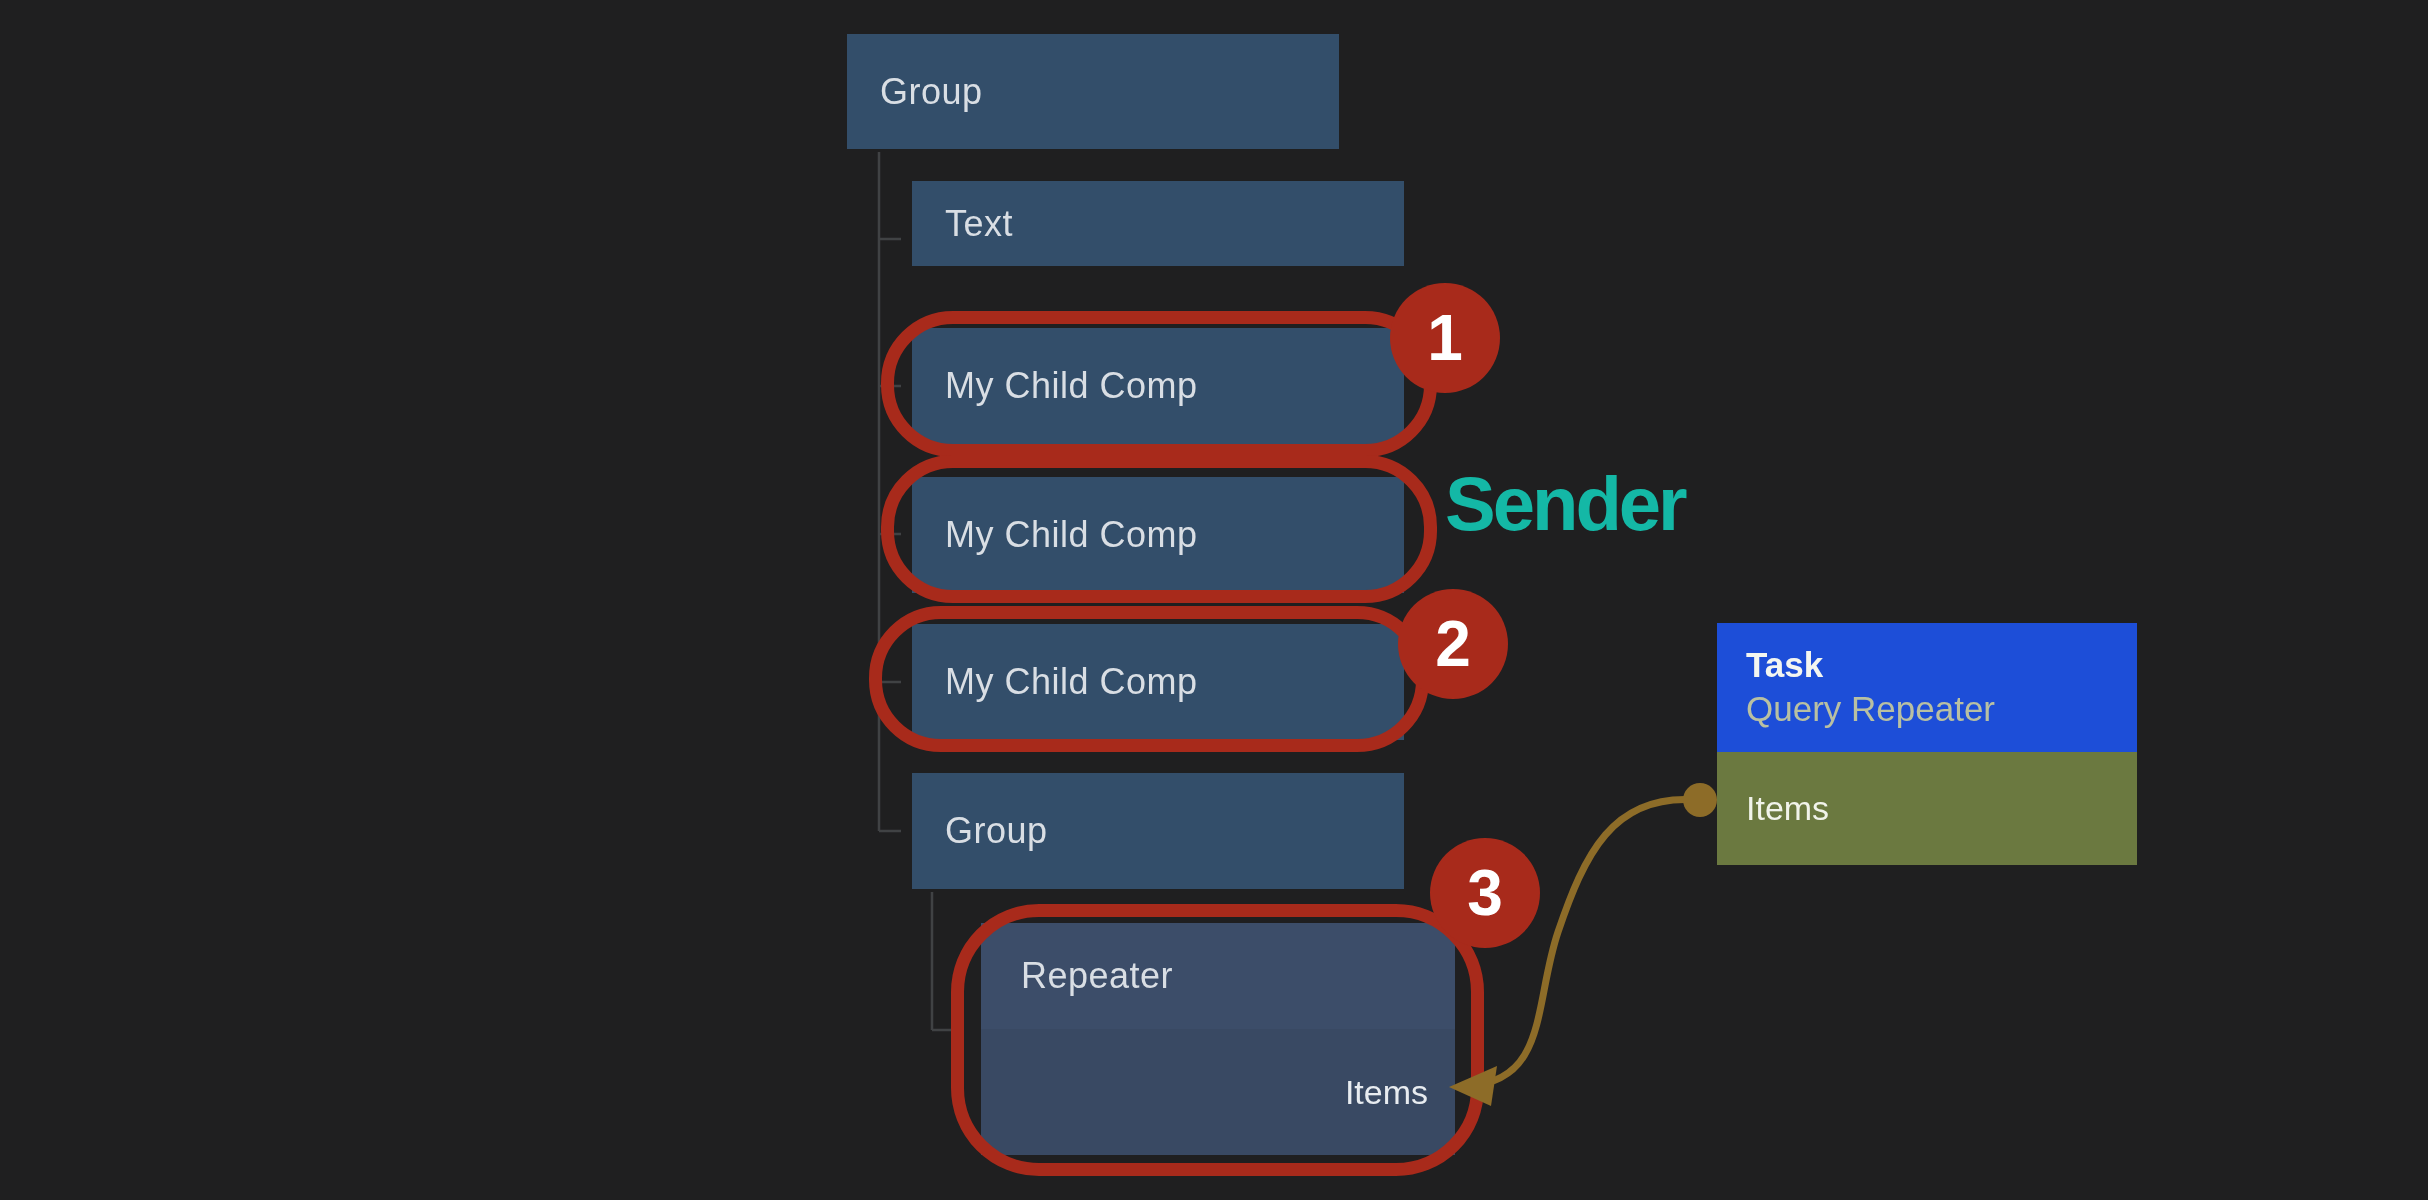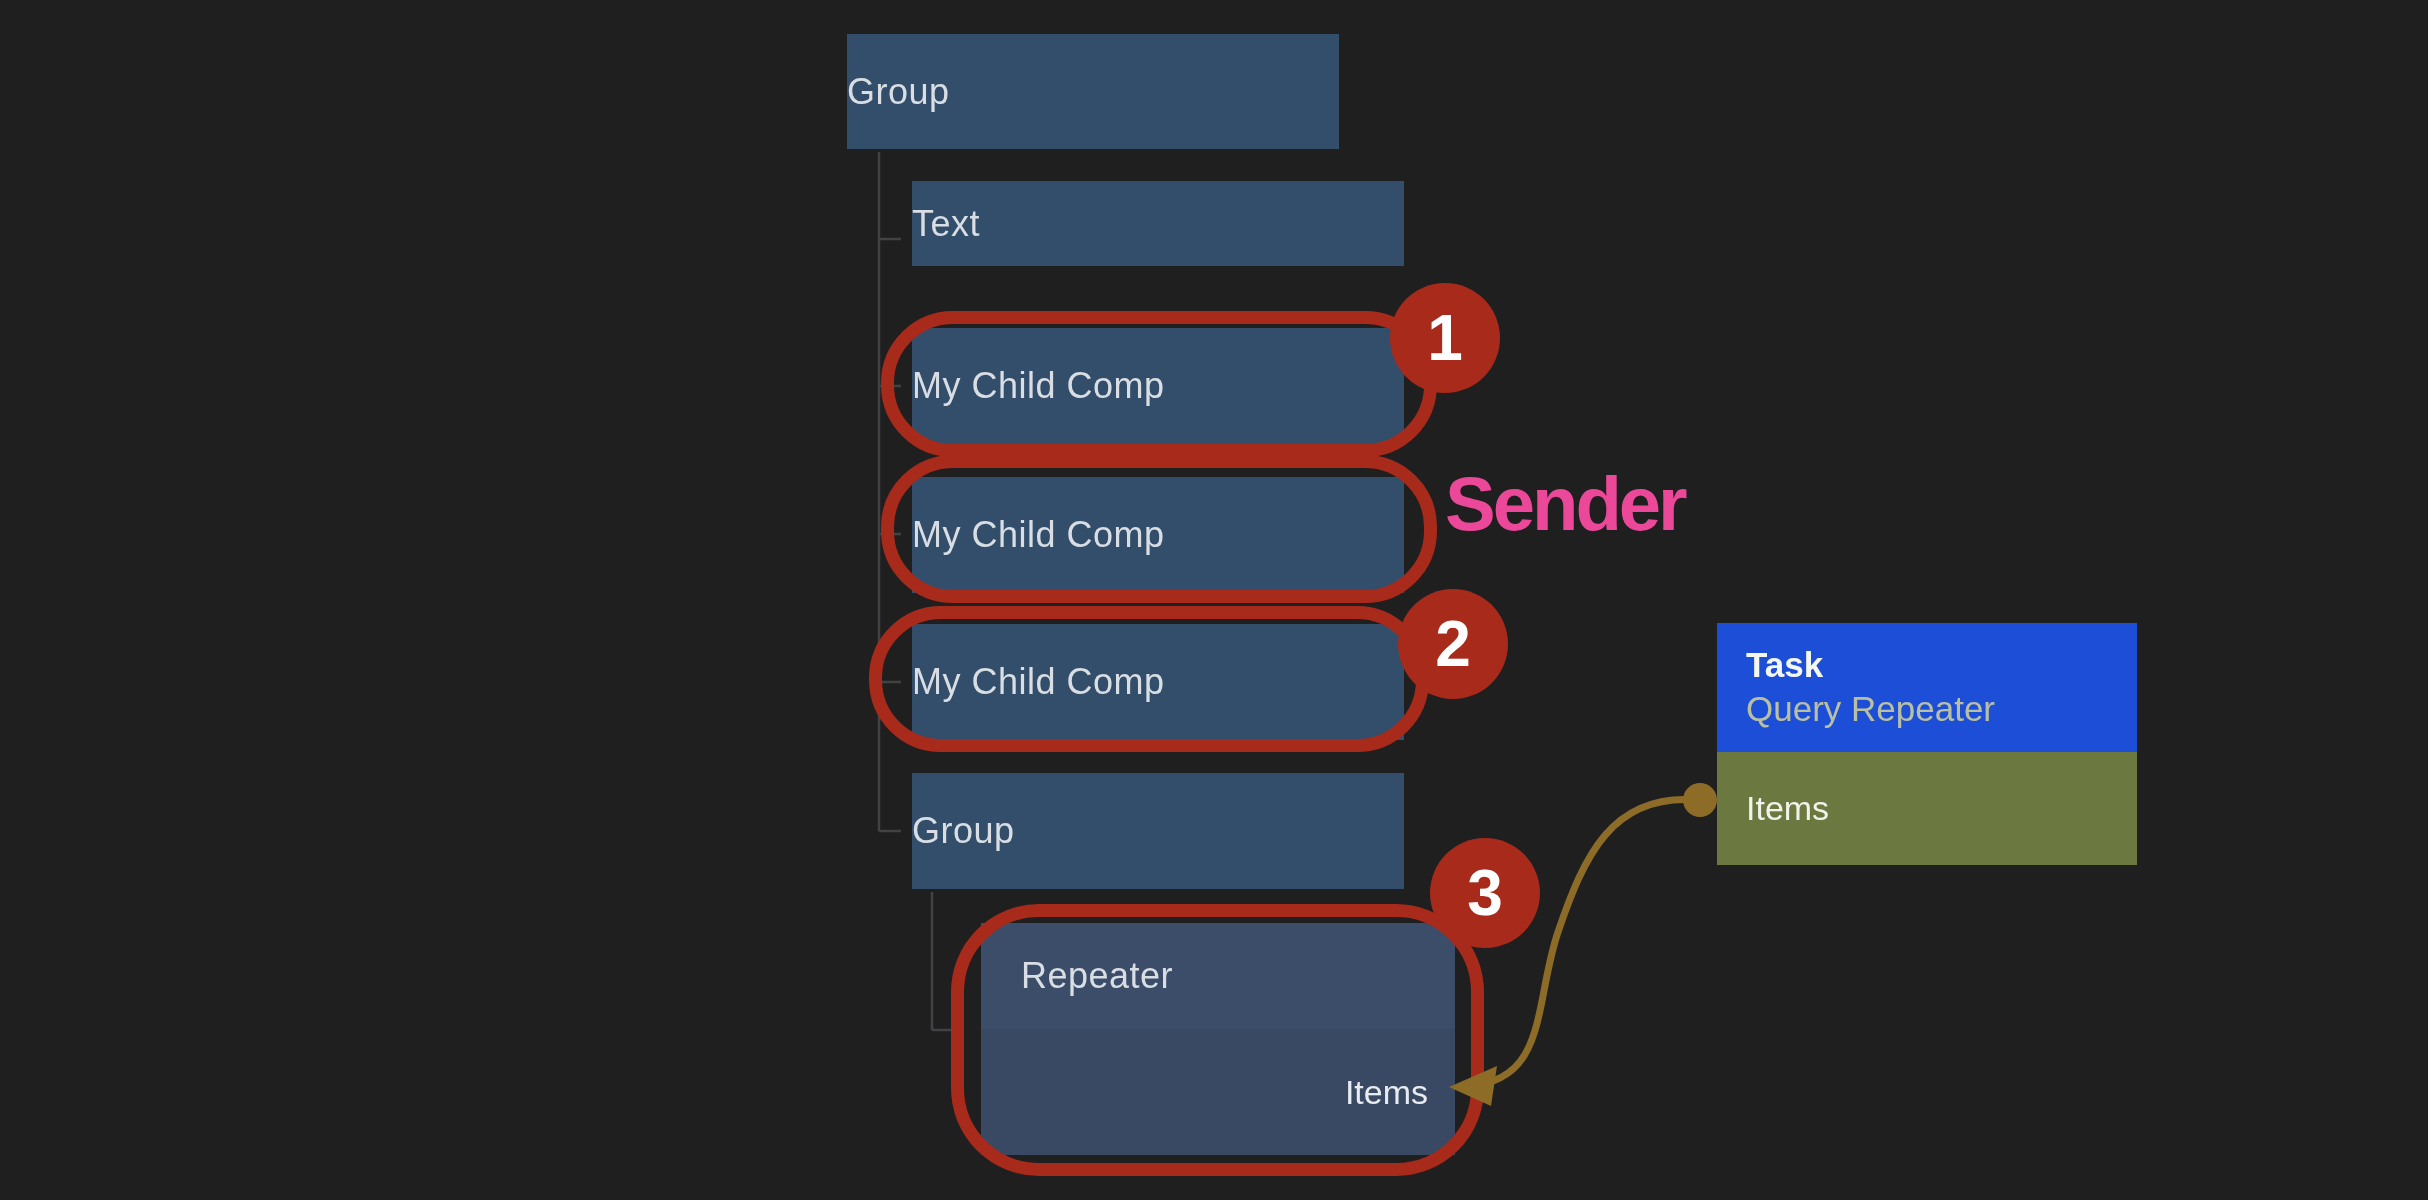--- a/index.html
+++ b/index.html
@@ -12,21 +12,21 @@
   }
   .overlay{position:absolute;left:0;top:0;width:2428px;height:1200px;pointer-events:none;}
   .z-lines{z-index:1;}
   .z-arrow{z-index:9;}
 
   
   .node{
     position:absolute;
     background:#334e6a;
     display:flex;align-items:center;
-    box-sizing:border-box;
+    padding-left:33px;box-sizing:border-box;
     z-index:2;
   }
   .node-label{
     color:#d9dee4;font-size:36px;letter-spacing:.5px;
   }
 
   
   .repeater{
     position:absolute;left:981px;top:923px;width:474px;height:232px;
     display:flex;flex-direction:column;z-index:2;box-sizing:border-box;
@@ -52,21 +52,21 @@
   
   .badge{
     position:absolute;width:110px;height:110px;border-radius:50%;
     background:#a82a1b;color:#ffffff;
     display:flex;align-items:center;justify-content:center;
     font-size:64px;font-weight:bold;z-index:6;
   }
 
   .sender-label{
     position:absolute;left:1445px;top:460px;
-    color:#ec4899;font-size:76px;font-weight:bold;letter-spacing:-3px;
+    color:#14b8a6;font-size:76px;font-weight:bold;letter-spacing:-3px;
     z-index:6;
   }
 
   
   .task-card{
     position:absolute;left:1717px;top:623px;width:420px;height:242px;
     display:flex;flex-direction:column;z-index:2;
   }
   .task-header{
     height:129px;background:#1d4ed8;

